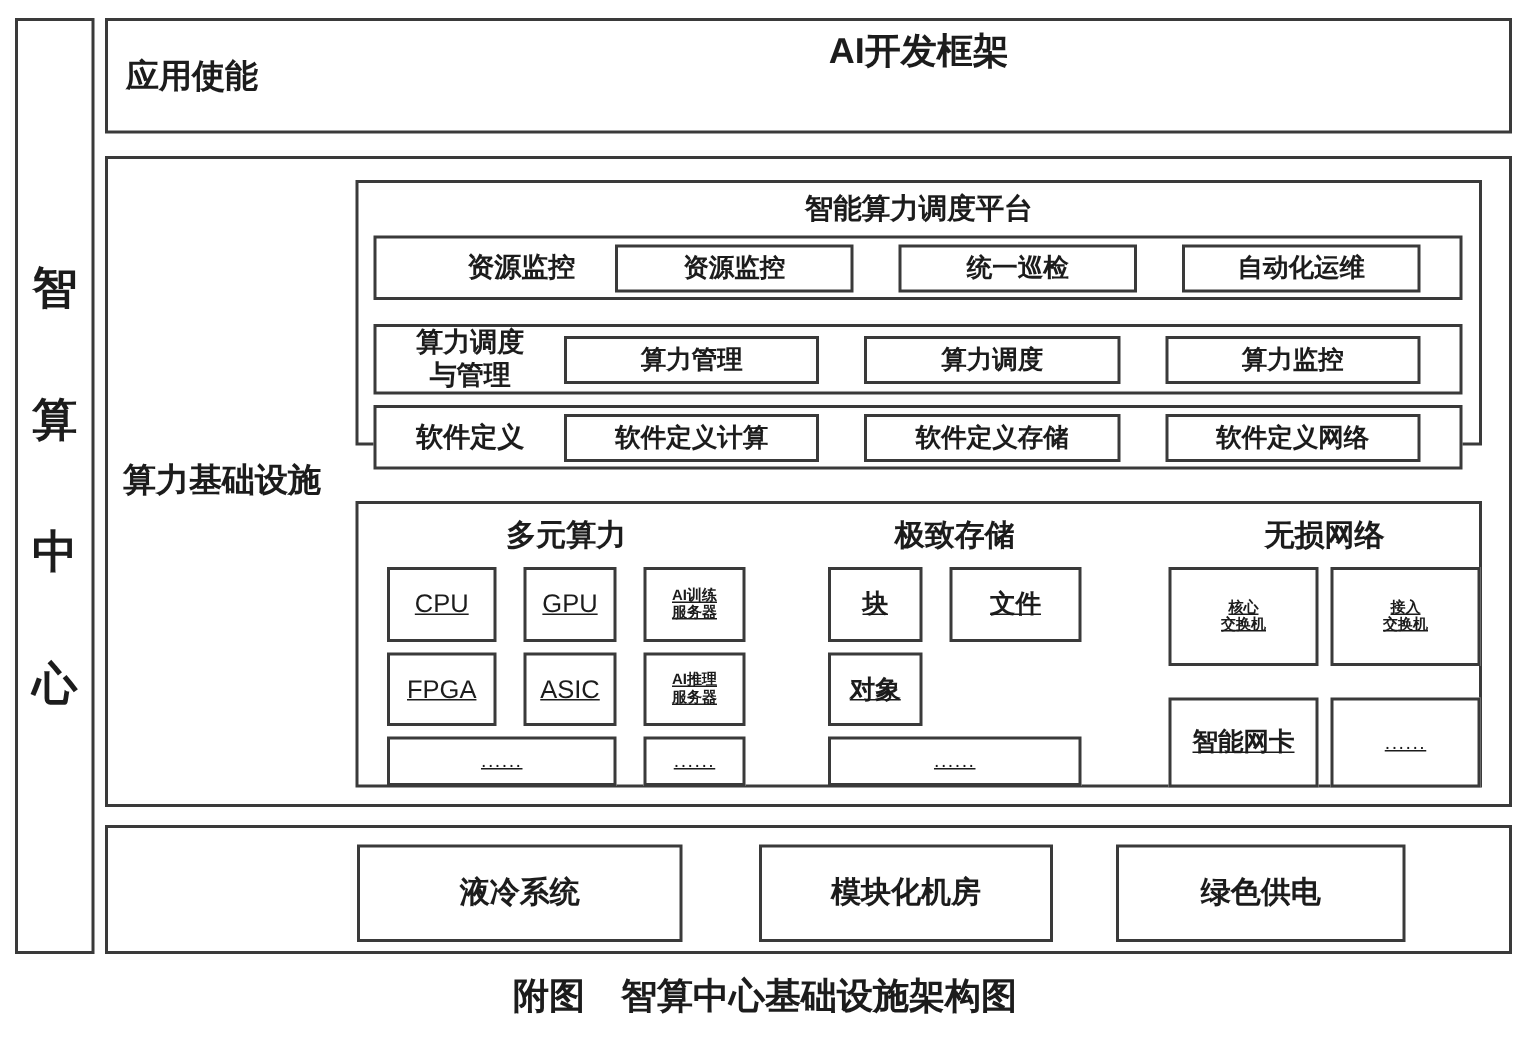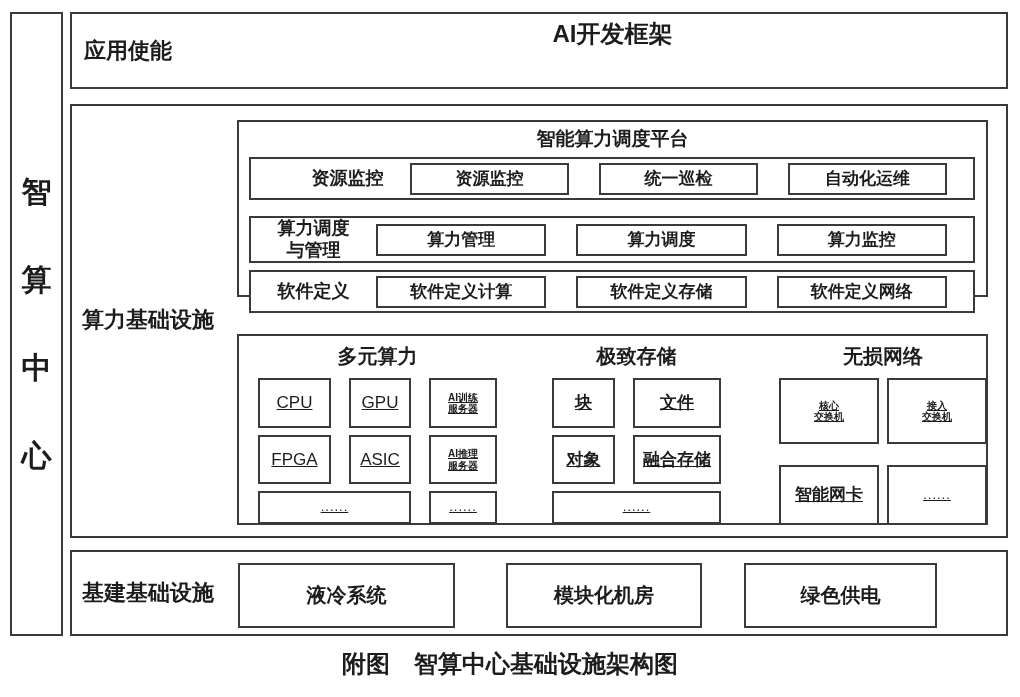--- a/index.html
+++ b/index.html
@@ -138,42 +138,40 @@
           <div class="hw-item dots bx cell">......</div>
         </div>
       </div>
 
       <div class="hw-col hw-col-storage">
         <div class="hw-header">极致存储</div>
         <div class="hw-grid g-storage">
           <div class="hw-item bx cell">块</div>
           <div class="hw-item bx cell">文件</div>
           <div class="hw-item bx cell">对象</div>
-          <div class="hw-item bx cell">融合存储</div>
           <div class="hw-item dots span2 bx cell">......</div>
         </div>
       </div>
 
       <div class="hw-col hw-col-network">
         <div class="hw-header">无损网络</div>
         <div class="hw-grid g-network">
           <div class="hw-item two bx cell">核心
 交换机</div>
           <div class="hw-item two bx cell">接入
 交换机</div>
           <div class="hw-item bx cell">智能网卡</div>
           <div class="hw-item dots bx cell">......</div>
         </div>
       </div>
 
     </div>
   </div>
 
   <div class="bot-box bx">
-    <div class="bot-label">基建基础设施</div>
     <div class="bot-item bot-item1 bx cell">液冷系统</div>
     <div class="bot-item bot-item2 bx cell">模块化机房</div>
     <div class="bot-item bot-item3 bx cell">绿色供电</div>
   </div>
 
   <div class="caption">附图　智算中心基础设施架构图</div>
 
 </div>
 
 </body></html>

